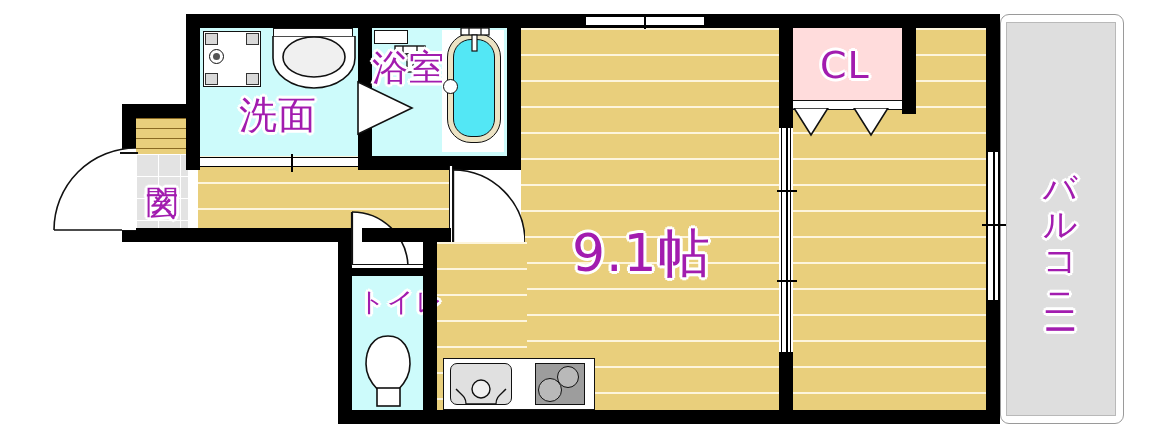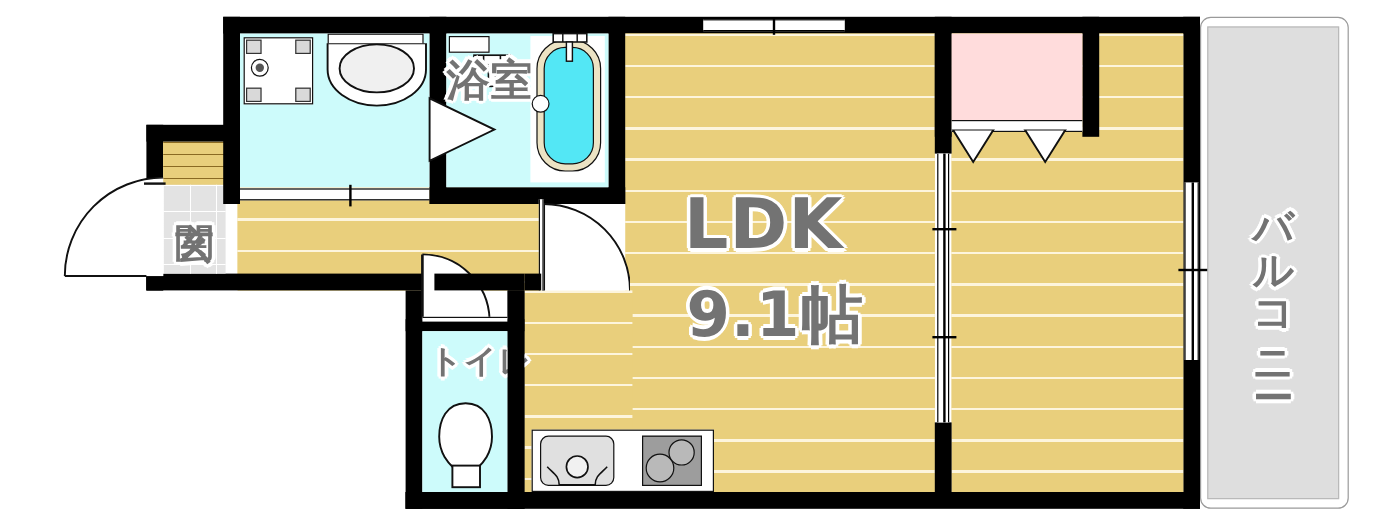--- a/index.html
+++ b/index.html
@@ -38,22 +38,22 @@
 
   
   .pane-h{background:#ffffff;border-top:1.5px solid #000;border-bottom:1.5px solid #000;}
   .pane-v{background:#ffffff;border-left:1.5px solid #000;border-right:1.5px solid #000;}
   .panebar-v{position:absolute;background:#000;width:1.5px;}
   .panebar-h{position:absolute;background:#000;height:1.5px;}
 
   
   .lbl{
     position:absolute;
-    color:#737373;
-    font-weight:700;
+    color:#a21caf;
+    font-weight:400;
     white-space:nowrap;
     text-shadow:
       2px 0 #fff,-2px 0 #fff,0 2px #fff,0 -2px #fff,
       2px 2px #fff,-2px 2px #fff,2px -2px #fff,-2px -2px #fff,
       3px 0 #fff,-3px 0 #fff,0 3px #fff,0 -3px #fff;
     letter-spacing:1px;
     line-height:1.02;
   }
   .lbl-v{
     writing-mode:vertical-rl;
@@ -79,22 +79,21 @@
   <div class="abs wall" style="left:338px;top:410px;width:662px;height:14px;"></div>
 
   <div class="abs floor" style="left:521px;top:28px;width:258px;height:382px;"></div>
 
   <div class="abs floor" style="left:437px;top:242px;width:90px;height:168px;"></div>
 
   <div class="abs pane-h" style="left:586px;top:16px;width:118px;height:10px;">
     <div class="panebar-v" style="left:58px;top:-2px;height:14px;"></div>
   </div>
 
-  <div class="lbl" style="left:570px;top:158px;font-size:58px;">LDK</div>
-  <div class="lbl" style="left:572px;top:237px;font-size:52px;">9.1帖</div>
+  <div class="lbl" style="left:572px;top:227px;font-size:52px;">9.1帖</div>
 
   <div class="abs floor" style="left:793px;top:28px;width:193px;height:382px;"></div>
 
   <div class="abs wall" style="left:779px;top:28px;width:14px;height:100px;"></div>
   <div class="abs wall" style="left:779px;top:352px;width:14px;height:58px;"></div>
 
   <div class="abs pane-v" style="left:781px;top:128px;width:10px;height:224px;">
     <div class="panebar-h" style="left:-5px;top:62px;width:20px;"></div>
     <div class="panebar-h" style="left:-5px;top:152px;width:20px;"></div>
     <div class="panebar-v" style="left:4px;top:0px;height:224px;"></div>
@@ -103,20 +102,21 @@
 
   <div class="abs pane-v" style="left:987px;top:152px;width:12px;height:148px;">
     <div class="panebar-h" style="left:-6px;top:72px;width:24px;"></div>
     <div class="panebar-v" style="left:5px;top:0;height:148px;"></div>
   </div>
 
   <div class="abs wall" style="left:779px;top:14px;width:14px;height:100px;"></div>
   <div class="abs wall" style="left:902px;top:14px;width:14px;height:100px;"></div>
   <div class="abs pink" style="left:793px;top:28px;width:109px;height:72px;"></div>
   <div class="abs" style="left:793px;top:100px;width:109px;height:10px;background:#ffffff;border-top:1.4px solid #111;border-bottom:1.4px solid #111;"></div>
+  <div class="lbl" style="left:820px;top:46px;font-size:38px;">CL</div>
 
   <svg class="abs" style="left:790px;top:108px;width:118px;height:30px;" viewBox="0 0 118 30">
     <polygon points="4,0 38,0 21,27" fill="#ffffff" stroke="#111" stroke-width="1.6"></polygon>
     <polygon points="64,0 98,0 81,27" fill="#ffffff" stroke="#111" stroke-width="1.6"></polygon>
   </svg>
 
   <div class="abs floor" style="left:198px;top:156px;width:253px;height:86px;"></div>
 
   <div class="abs wall" style="left:122px;top:228px;width:240px;height:14px;"></div>
 
@@ -145,20 +145,21 @@
   <div class="abs" style="left:246px;top:73px;width:13px;height:12px;background:#d9d9d9;border:1px solid #333;"></div>
   <div class="abs circ" style="left:209px;top:49px;width:15px;height:15px;background:#ffffff;border:1.5px solid #111;"></div>
   <div class="abs" style="left:213px;top:53px;width:7px;height:7px;border-radius:50%;background:#555;"></div>
 
   <div class="abs" style="left:273px;top:28px;width:80px;height:10px;background:#ffffff;border:1.4px solid #111;"></div>
   <svg class="abs" style="left:270px;top:36px;width:88px;height:56px;" viewBox="0 0 88 56">
     <path d="M3,0 L85,0 L85,22 A41,30 0 0 1 3,22 Z" fill="#ffffff" stroke="#111" stroke-width="1.6"></path>
     <ellipse cx="44" cy="21" rx="31" ry="20" fill="#f0f0f0" stroke="#111" stroke-width="1.6"></ellipse>
   </svg>
 
+  <div class="lbl" style="left:239px;top:96px;font-size:38px;">洗面</div>
 
   <div class="abs pane-h" style="left:200px;top:157px;width:158px;height:10px;">
     <div class="panebar-v" style="left:91px;top:-4px;height:18px;"></div>
   </div>
 
   <div class="abs wall" style="left:358px;top:14px;width:14px;height:156px;"></div>
   <div class="abs wall" style="left:358px;top:156px;width:163px;height:14px;"></div>
   <div class="abs wall" style="left:507px;top:14px;width:14px;height:156px;"></div>
   <div class="abs water" style="left:372px;top:28px;width:135px;height:128px;"></div>
 

